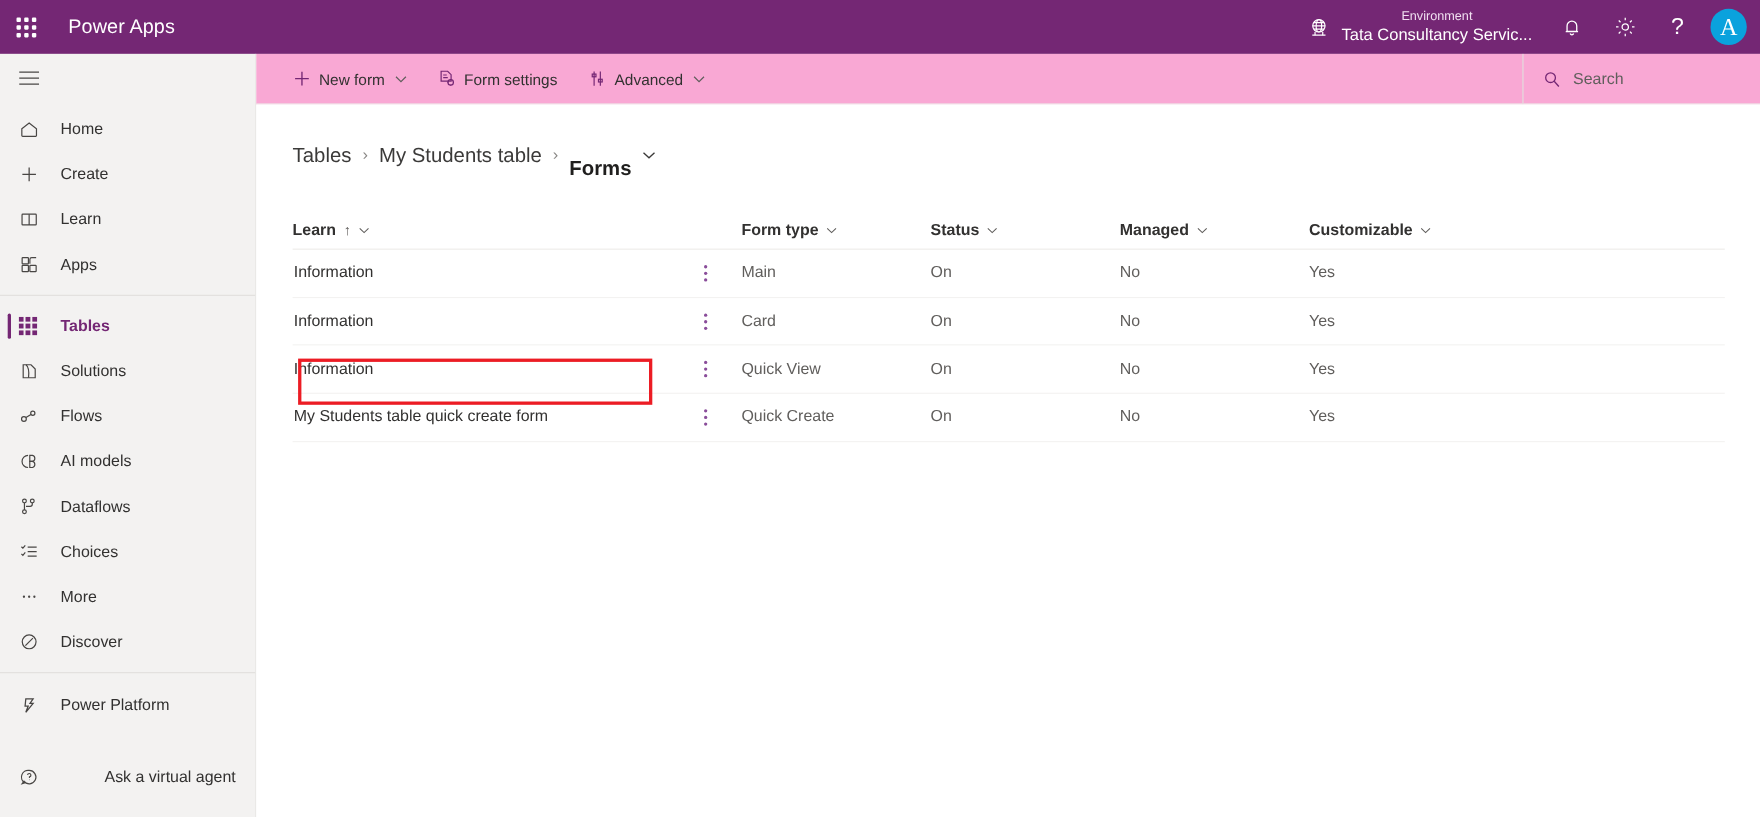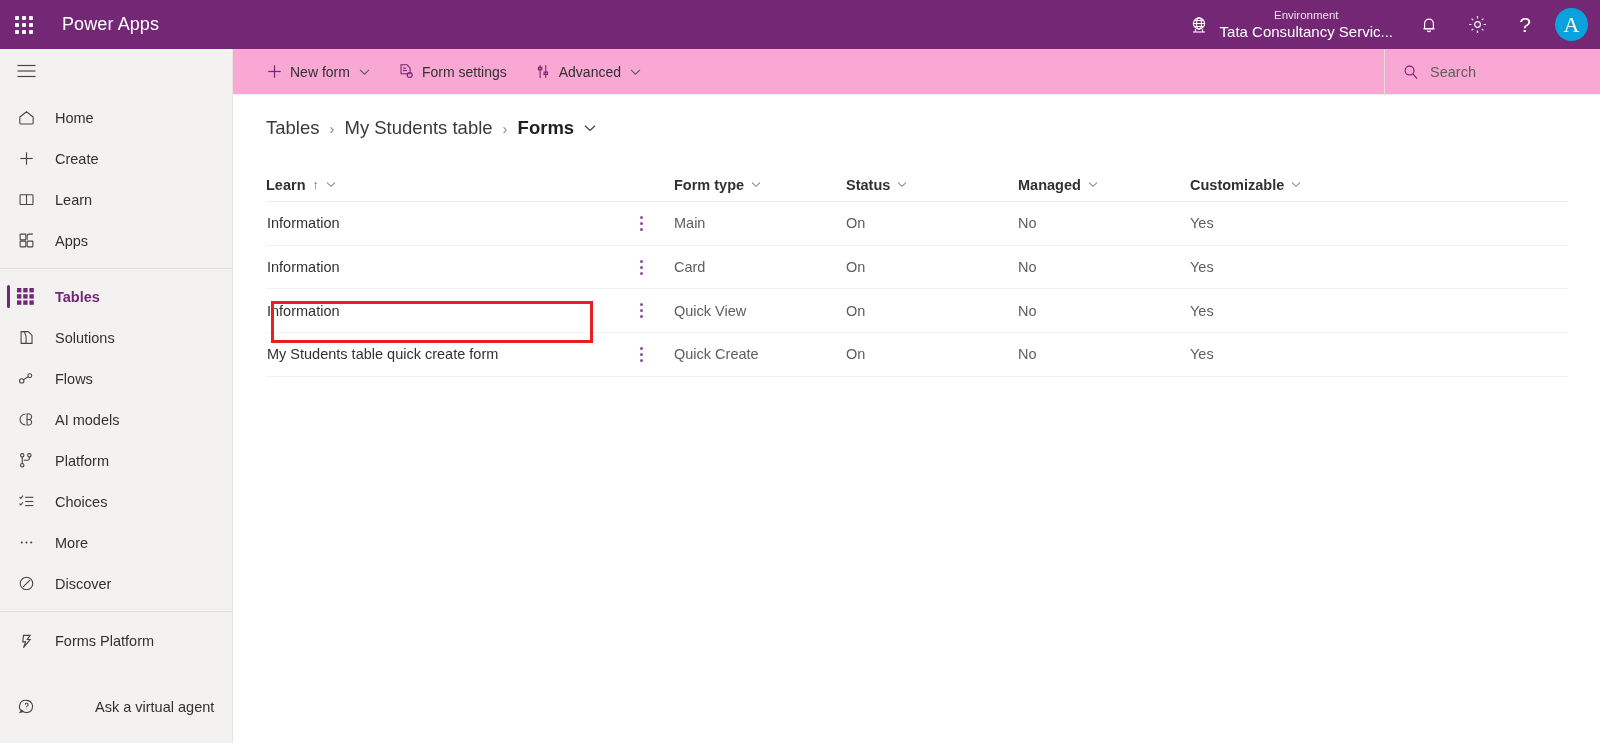--- a/index.html
+++ b/index.html
@@ -126,21 +126,21 @@
     position: absolute; top: 95px; left: 233px;
     width: 1367px; height: 648px;
     background: #ffffff;
   }
   #breadcrumb {
     display: flex; align-items: center;
     padding: 22px 0 0 33px;
     font-size: 18.5px; color: #323130;
   }
   #breadcrumb .crumb { cursor: pointer; color: #3b3a39; }
-  #breadcrumb .crumb.current { font-weight: bold; color: #201f1e; cursor: default; }
+  #breadcrumb .crumb.current { font-weight: bold; color: #201f1e; cursor: default; margin-top: 25px; }
   #breadcrumb .bsep { margin: 0 10px; color: #8a8886; font-size: 15px; display:flex; align-items:center;}
   #breadcrumb .bchev { margin-left: 10px; display:flex; align-items:center; color: #3b3a39; cursor:pointer;}
 
   
   #grid {
     margin: 29px 0 0 33px;
     width: 1302px;
     position: relative;
   }
   .grid-header {
@@ -352,21 +352,21 @@
 
   <div class="nav-item">
     <span class="nav-icon">
       <svg width="19" height="19" viewBox="0 0 20 20" fill="none" stroke="currentColor" stroke-width="1.15">
         <circle cx="5.5" cy="4.6" r="1.8"></circle>
           <circle cx="13" cy="4.6" r="1.8"></circle>
           <circle cx="5.5" cy="15" r="1.8"></circle>
         <path d="M5.5 6.4v6.8M13 6.4v1.4a2 2 0 0 1-2 2H7"></path>
       </svg>
     </span>
-    <span class="nav-label">Platform</span>
+    <span class="nav-label">Dataflows</span>
   </div>
 
   <div class="nav-item">
     <span class="nav-icon">
       <svg width="19" height="19" viewBox="0 0 20 20" fill="none" stroke="currentColor" stroke-width="1.15">
         <path d="M2.6 5.3l1.4 1.4 2.3-2.8"></path>
         <path d="M2.6 12.2l1.4 1.4 2.3-2.8"></path>
         <line x1="8.6" y1="5.6" x2="17.2" y2="5.6"></line>
         <line x1="8.6" y1="10" x2="17.2" y2="10"></line>
         <line x1="8.6" y1="14.3" x2="17.2" y2="14.3"></line>
@@ -397,21 +397,21 @@
   </div>
 
   <div class="nav-sep"></div>
 
   <div class="nav-item" style="height:44px;">
     <span class="nav-icon">
       <svg width="19" height="19" viewBox="0 0 20 20" fill="none" stroke="currentColor" stroke-width="1.2">
         <path d="M6.8 3.6h7l-3 4.3h3l-7 8.5 2.3-6h-3z"></path>
       </svg>
     </span>
-    <span class="nav-label">Forms Platform</span>
+    <span class="nav-label">Power Platform</span>
   </div>
 
   <div class="nav-item" style="position:absolute; bottom:16px; left:0; right:0;gap:40px;">
     <span class="nav-icon">
       <svg width="19" height="19" viewBox="0 0 20 20" fill="none" stroke="currentColor" stroke-width="1.15">
         <path d="M10 3.6a6.4 6.4 0 1 1-5 10.3l-1.7 2.3 2.6-.7A6.4 6.4 0 0 1 10 3.6z"></path>
         <path d="M8.5 8a1.6 1.6 0 1 1 1.8 1.7v1.1" stroke-width="1.1"></path>
         <circle cx="10.3" cy="12.6" r="0.45" fill="currentColor" stroke="none"></circle>
       </svg>
     </span>

